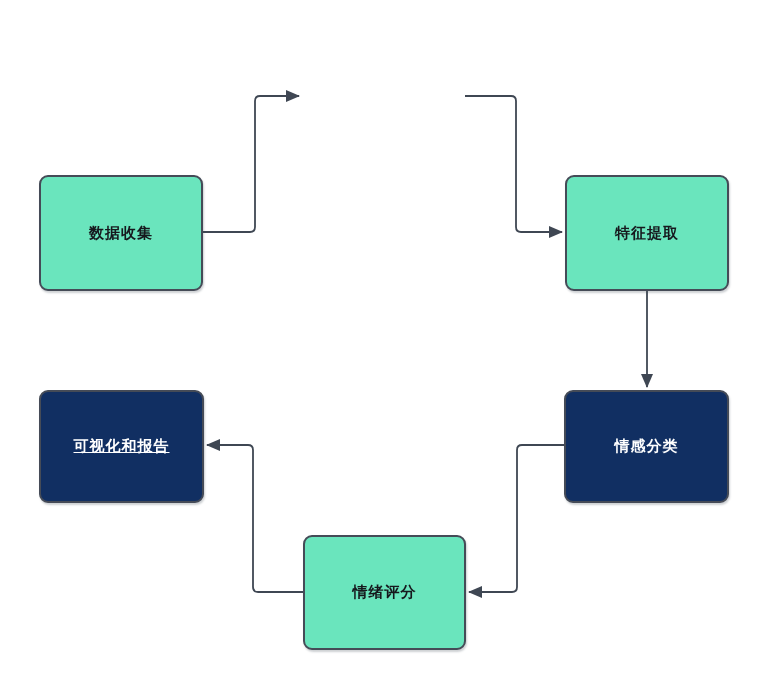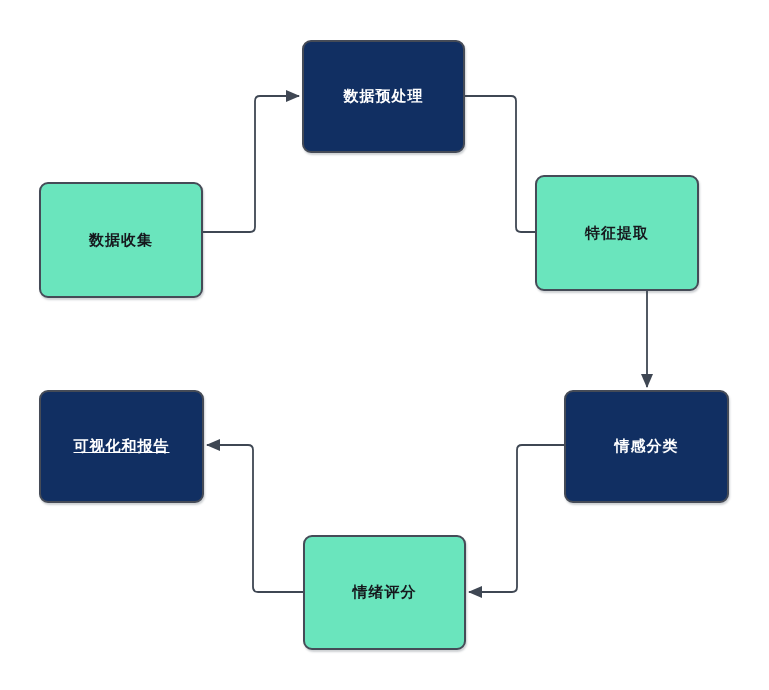--- a/index.html
+++ b/index.html
@@ -32,23 +32,23 @@
     box-sizing: border-box;
     box-shadow: 1px 2px 2px rgba(60,70,85,0.25);
     font-size: 15px;
     font-weight: 600;
     letter-spacing: 1px;
     text-align: center;
   }
   .node--navy { background: #112f62; color: #ffffff; }
   .node--teal { background: #6ae5bd; color: #16181d; }
 
-  .node-data-collection          { left: 39px;  top: 182px; width: 164px; height: 116px; }
+  .node-data-collection          { left: 39px;  top: 175px; width: 164px; height: 116px; }
   .node-data-preprocessing       { left: 302px; top: 40px;  width: 163px; height: 113px; }
-  .node-feature-extraction       { left: 535px; top: 175px; width: 164px; height: 116px; align-items: center; }
+  .node-feature-extraction       { left: 565px; top: 175px; width: 164px; height: 116px; align-items: center; }
   .node-sentiment-classification { left: 564px; top: 390px; width: 165px; height: 113px; }
   .node-emotion-scoring          { left: 303px; top: 535px; width: 163px; height: 115px; }
   .node-visualization-report     { left: 39px;  top: 390px; width: 165px; height: 113px; text-decoration: underline; }
 </style>
 </head>
 <body>
 
 <div class="canvas">
 
   <svg class="edges-layer" width="769" height="690" viewBox="0 0 769 690" xmlns="http://www.w3.org/2000/svg" aria-hidden="true">
@@ -63,23 +63,20 @@
       <path d="M 647 291 L 647 387" marker-end="url(#arrowhead)"></path>
       <path d="M 564 445 L 522 445 Q 517 445 517 450 L 517 587 Q 517 592 512 592 L 469 592" marker-end="url(#arrowhead)"></path>
       <path d="M 303 592 L 258 592 Q 253 592 253 587 L 253 450 Q 253 445 248 445 L 207 445" marker-end="url(#arrowhead)"></path>
     </g>
   </svg>
 
   <div class="node node--teal node-data-collection">
     <span>数据收集</span>
   </div>
 
-  <div class="node node--navy node-data-preprocessing">
-    <span>数据预处理</span>
-  </div>
 
   <div class="node node--teal node-feature-extraction">
     <span>特征提取</span>
   </div>
 
   <div class="node node--teal node-emotion-scoring">
     <span>情绪评分</span>
   </div>
 
   <div class="node node--navy node-sentiment-classification">

